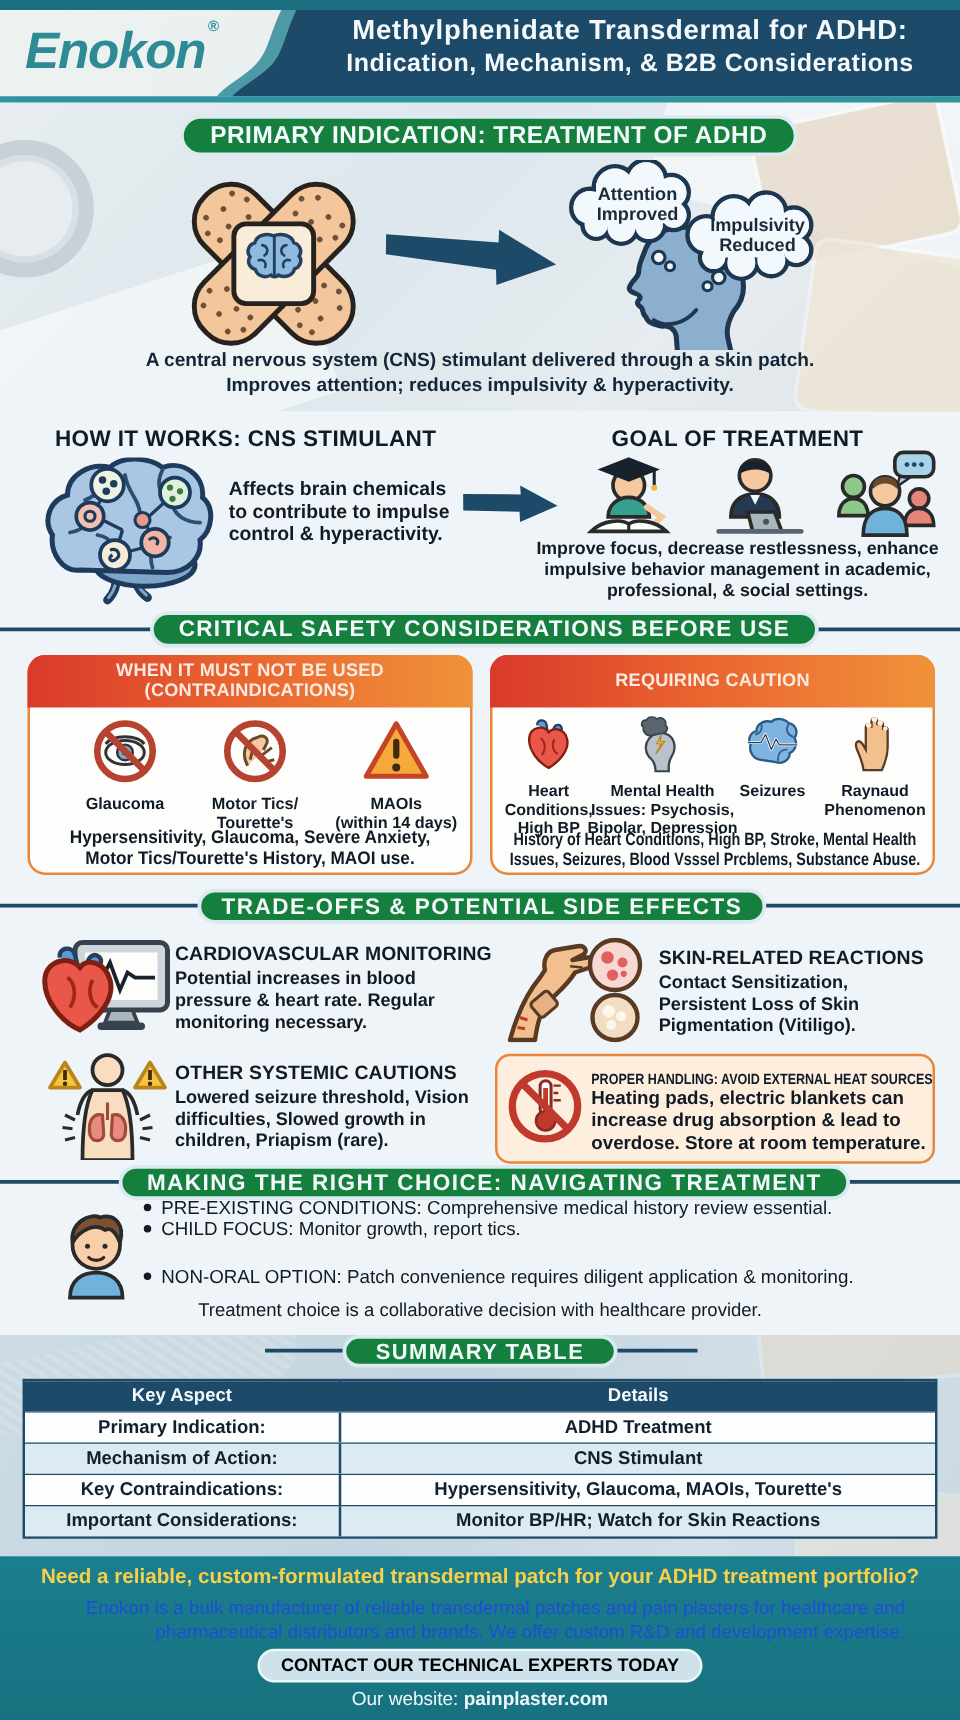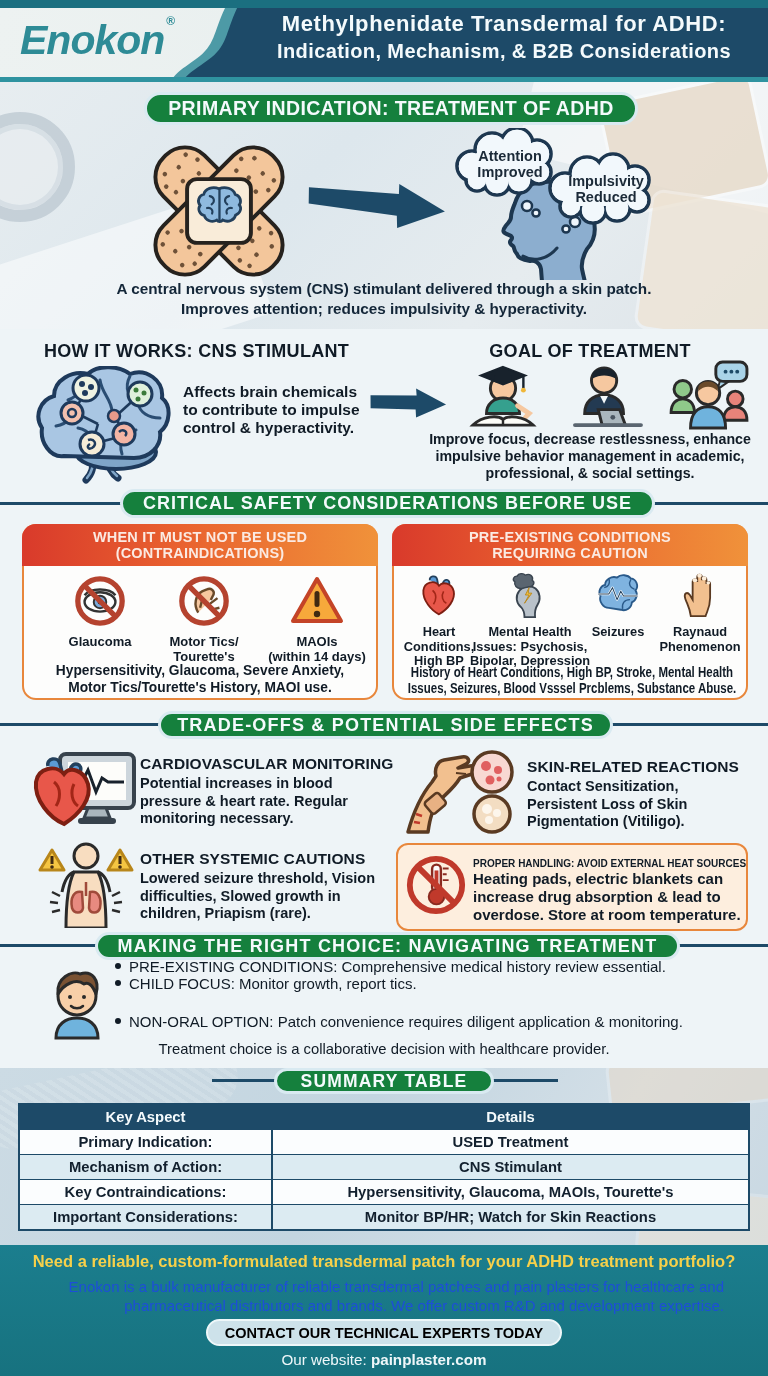--- a/index.html
+++ b/index.html
@@ -352,21 +352,20 @@
         <rect x="26.5" y="17" width="5" height="16" rx="2.5" fill="#402a12"></rect>
         <circle cx="29" cy="40" r="3.2" fill="#402a12"></circle>
       </svg>
       <div class="lbl">MAOIs (within&nbsp;14&nbsp;days)</div>
     </div>
     <div class="card-note" style="left:11px; top:136px; width:330px; transform:scaleX(0.95);">Hypersensitivity, Glaucoma, Severe Anxiety, Motor Tics/Tourette's History, MAOI use.</div>
   </div>
 
   <div class="card" style="left:392px; top:524px; width:356px; height:176px;">
     <div class="card-h">
-      <div>PRE-EXISTING CONDITIONS</div>
       <div>REQUIRING CAUTION</div>
     </div>
     <div class="icon-cell" style="left:5px; top:46px; width:80px;">
       <svg width="46" height="46" viewBox="0 0 100 100">
         <path d="M30,18 C28,8 44,6 46,16 L48,28 M58,26 C60,12 76,16 72,28 L68,38" fill="#5b9bd5" stroke="#23405c" stroke-width="4"></path>
         <path d="M50,30 C40,16 18,22 16,40 C14,62 34,84 50,92 C70,80 86,60 82,42 C78,24 58,20 50,30 Z" fill="#e8574a" stroke="#7e1f12" stroke-width="4"></path>
         <path d="M36,40 C46,48 44,62 38,70 M60,42 C54,52 58,64 66,68" fill="none" stroke="#a22617" stroke-width="3.5"></path>
       </svg>
       <div class="lbl" style="font-size:12.8px;">Heart Conditions, High BP</div>
     </div>
@@ -506,21 +505,21 @@
     <span>SUMMARY TABLE</span>
   </div>
 
   <div class="abs sum-table">
     <div class="sum-row head">
       <div class="sum-c1">Key Aspect</div>
       <div class="sum-c2">Details</div>
     </div>
     <div class="sum-row plain">
       <div class="sum-c1">Primary Indication:</div>
-      <div class="sum-c2">USED Treatment</div>
+      <div class="sum-c2">ADHD Treatment</div>
     </div>
     <div class="sum-row alt">
       <div class="sum-c1">Mechanism of Action:</div>
       <div class="sum-c2">CNS Stimulant</div>
     </div>
     <div class="sum-row plain">
       <div class="sum-c1">Key Contraindications:</div>
       <div class="sum-c2">Hypersensitivity, Glaucoma, MAOIs, Tourette's</div>
     </div>
     <div class="sum-row alt">

